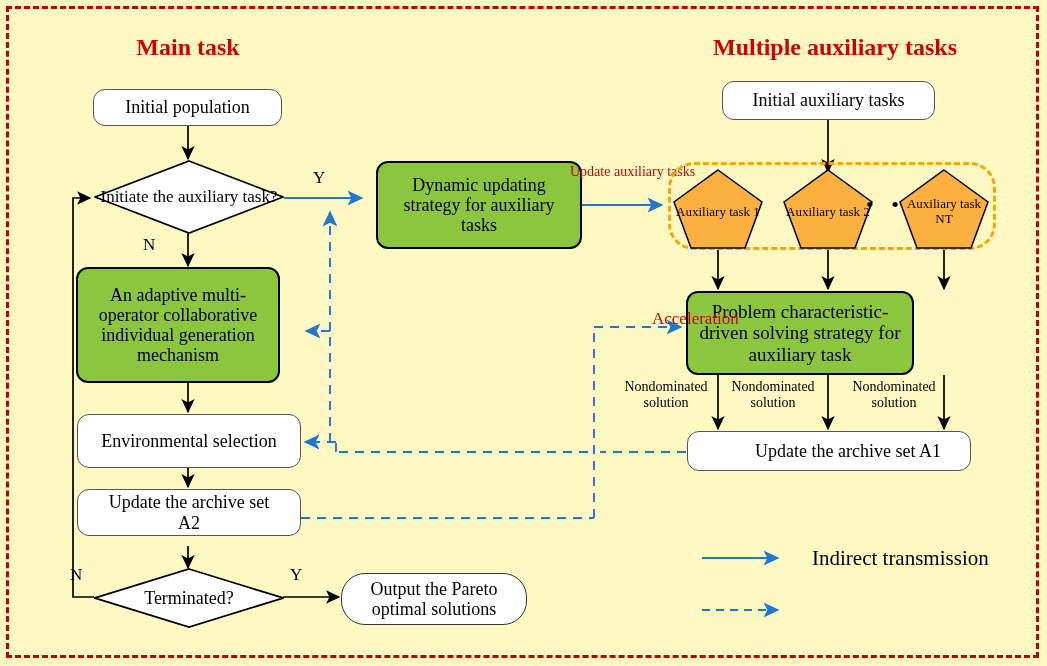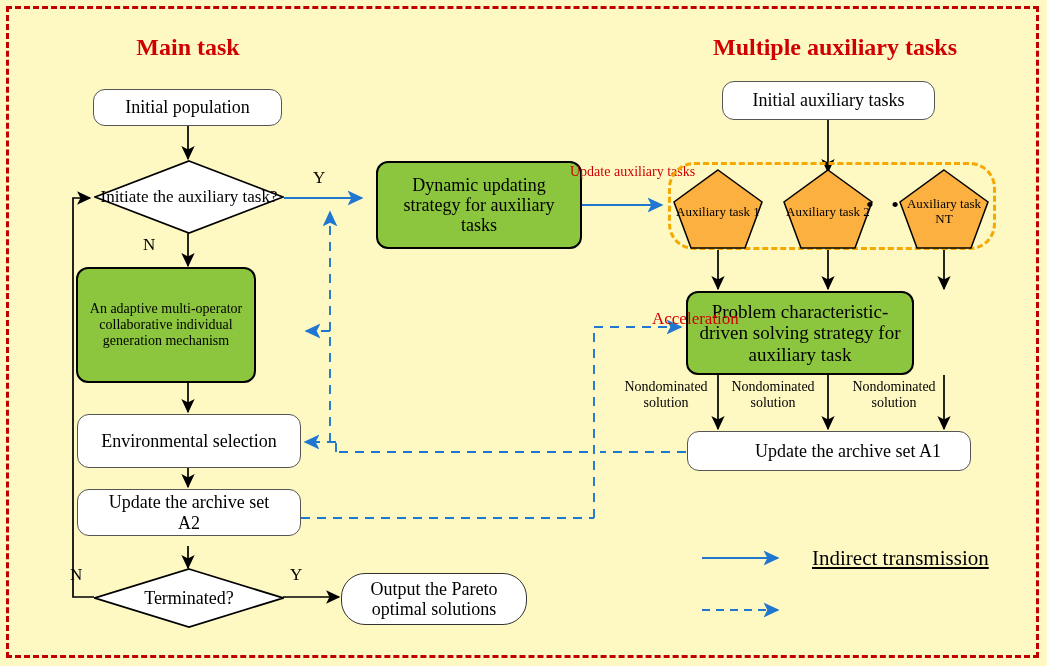--- a/index.html
+++ b/index.html
@@ -50,21 +50,20 @@
     position:absolute;font-family:"Liberation Serif", serif;font-size:17px;color:#000;
     white-space:nowrap;
   }
   .edge-label.small{font-size:14px;text-align:center;line-height:1.12;white-space:normal;}
   .edge-label.red{color:#d00000;font-size:14px;text-align:center;line-height:1.15;}
   .edge-label.red17{color:#d00000;font-size:17px;white-space:nowrap;}
 
   .legend-text{
     position:absolute;font-family:"Liberation Serif", serif;font-size:21px;color:#000;
     white-space:nowrap;
-    text-decoration:underline;
   }
 
   svg.wires{position:absolute;left:0;top:0;width:1047px;height:666px;pointer-events:none;}
   .dots{position:absolute;font-size:22px;letter-spacing:6px;color:#000;font-family:"Liberation Serif",serif;}
 </style>
 </head>
 <body>
 
 <div id="stage">
 
@@ -142,21 +141,21 @@
 
   <div class="diamond-wrap" style="left:94px;top:160px;width:190px;height:74px;">
     <svg width="190" height="74" viewBox="0 0 190 74">
       <polygon points="95,1 189,37 95,73 1,37" fill="#fff" stroke="#000" stroke-width="1.8"></polygon>
     </svg>
     <div class="diamond-label" style="font-size:17px;">Initiate the auxiliary task?</div>
   </div>
   <div class="edge-label" style="left:313px;top:168px;">Y</div>
   <div class="edge-label" style="left:143px;top:235px;">N</div>
 
-  <div class="node rect-green" style="left:76px;top:267px;width:180px;height:116px;padding:4px 8px;font-size:14px;">An adaptive multi-operator collaborative individual generation mechanism</div>
+  <div class="node rect-green" style="left:76px;top:267px;width:204px;height:116px;padding:4px 8px;font-size:18px;">An adaptive multi-operator collaborative individual generation mechanism</div>
 
   <div class="node rect" style="left:77px;top:414px;width:224px;height:54px;">Environmental selection</div>
 
   <div class="node rect" style="left:77px;top:489px;width:224px;height:47px;padding:4px 24px;">Update the archive set A2</div>
 
   <div class="diamond-wrap" style="left:94px;top:568px;width:190px;height:60px;">
     <svg width="190" height="60" viewBox="0 0 190 60">
       <polygon points="95,1 189,30 95,59 1,30" fill="#fff" stroke="#000" stroke-width="1.8"></polygon>
     </svg>
     <div class="diamond-label">Terminated?</div>

